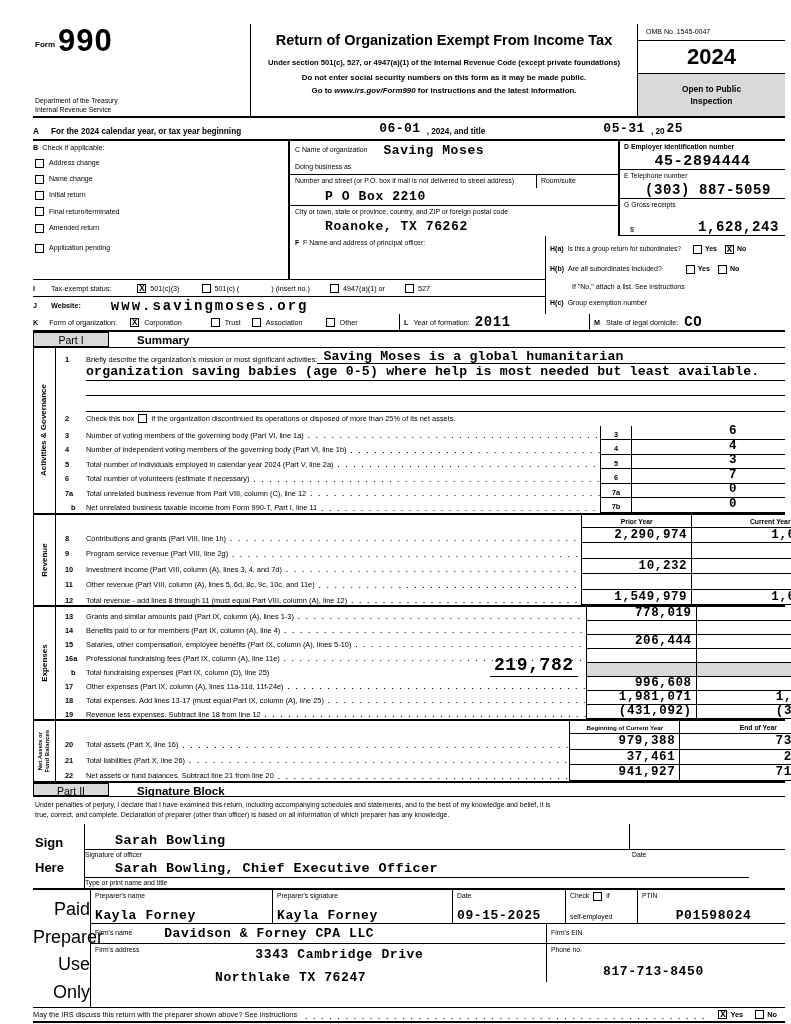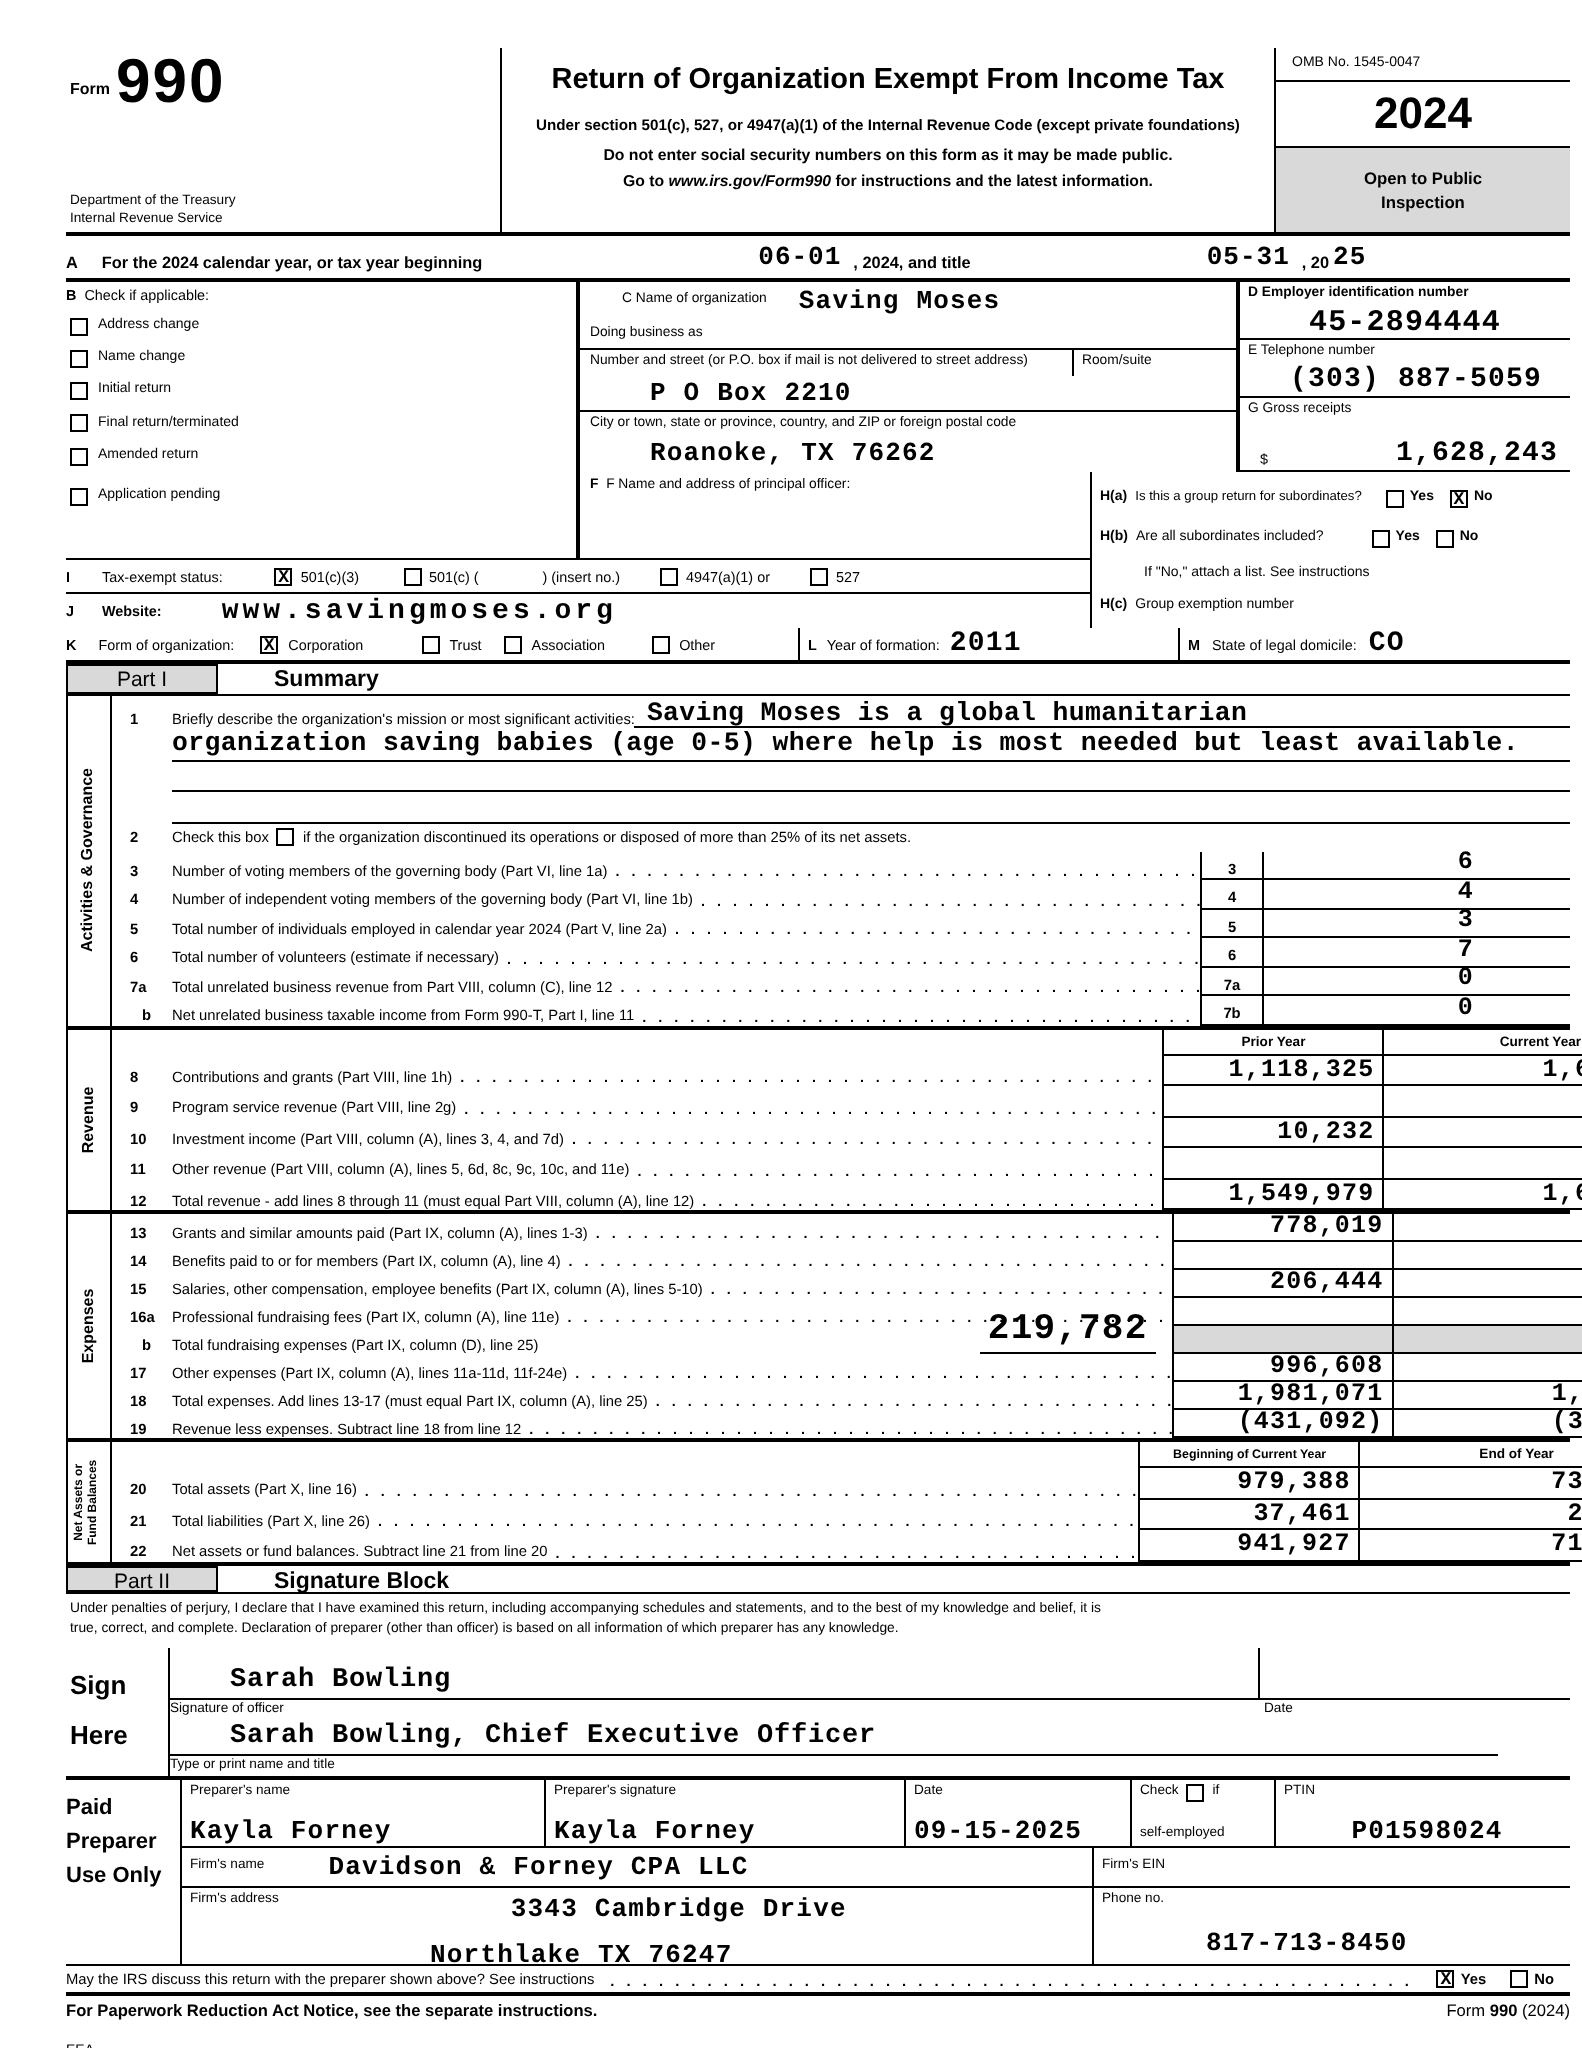--- a/index.html
+++ b/index.html
@@ -35,21 +35,21 @@
   .rowA { display:flex; align-items:flex-end; font-size:8.2px; font-weight:bold; padding:3px 0 2px; border-bottom:2px solid #000; }
   .rowA .mono { font-size:13px; letter-spacing:.5px; }
 
   
   .bcd { display:flex; }
   .col-b { width:255px; padding-top:2px; }
   .b-head { font-size:7.2px; margin-bottom:3px; }
   .b-item { display:flex; align-items:center; gap:5px; height:16.2px; padding-left:2px; font-size:7px; }
   .col-c { width:332px; border-left:2px solid #000; border-right:2px solid #000; display:flex; flex-direction:column; }
   .lbl { font-size:6.9px; }
-  .name-row { height:19px; display:flex; align-items:center; gap:16px; padding-left:21px; }
+  .name-row { height:19px; display:flex; align-items:center; gap:16px; padding-left:5px; }
   .dba-row { height:15px; border-bottom:1px solid #000; display:flex; align-items:center; padding-left:5px; }
   .street-lbl { height:13px; display:flex; }
   .street-lbl .room { width:82px; border-left:1px solid #000; padding:2px 0 0 4px; }
   .street-lbl .s { flex:1; padding:2px 0 0 5px; }
   .street-val { height:18px; border-bottom:1px solid #000; display:flex; align-items:center; padding-left:35px; }
   .city-lbl { height:12px; padding:2px 0 0 5px; }
   .city-val { height:17px; display:flex; align-items:center; padding-left:35px; }
   .val13 { font-size:13px; }
   .col-d { flex:1; display:flex; flex-direction:column; padding-top:2px; }
   .d-lbl { font-size:6.9px; padding-left:4px; height:11px; }
@@ -122,21 +122,21 @@
   .sig-cell { width:545px; flex:none; border-right:1px solid #000; border-bottom:1px solid #000; display:flex; align-items:flex-end; padding:0 0 1px 30px; }
   .sig-cell .mono, .name-cell .mono { font-size:13.5px; line-height:1; letter-spacing:.4px; }
   .date-cell { flex:1; border-bottom:1px solid #000; }
   .sig-lbl-row { display:flex; height:11px; font-size:6.8px; padding-top:1px; }
   .sig-lbl-row .d { margin-left:auto; width:153px; }
   .name-cell { height:17px; border-bottom:1px solid #000; margin-right:36px; display:flex; align-items:flex-end; padding:0 0 1px 30px; }
   .type-lbl { height:10px; font-size:6.8px; padding-top:1px; }
 
   
   .prepblk { display:flex; border-bottom:1px solid #000; }
-  .prep-left { width:57px; font-size:11px; font-weight:bold; line-height:1.55; padding-top:6px; }
+  .prep-left { width:57px; font-size:18px; font-weight:normal; line-height:1.55; padding-top:6px;text-align:right; }
   .prep-right { flex:1; border-left:1px solid #000; }
   .prep-r1 { display:flex; height:34px; border-bottom:1px solid #000; }
   .pcell { border-right:1px solid #000; padding:2px 0 1px 4px; display:flex; flex-direction:column; }
   .pcell .lab { font-size:6.8px; }
   .pcell .pv { margin-top:auto; font-size:13px; line-height:1; }
   .pc1 { width:182px; } .pc2 { width:180px; } .pc3 { width:113px; } .pc4 { width:72px; font-size:6.8px; }
   .pc5 { flex:1; border-right:none; }
   .pc5 .pv { text-align:center; }
   .chk-line { display:flex; align-items:center; gap:4px; }
   .prep-r2 { display:flex; height:20px; border-bottom:1px solid #000; }
@@ -439,21 +439,21 @@
         <div class="grow"></div>
         <div class="h1">Prior Year</div>
         <div class="h2">Current Year</div>
       </div>
       <div class="mrow h15">
         <div class="lab-area">
             <span class="num">8</span>
             <span class="rowtxt">Contributions and grants (Part VIII, line 1h)</span>
             <span class="dots"></span>
           </div>
-        <div class="cell1 mono">1,118,325</div>
+        <div class="cell1 mono">2,290,974</div>
         <div class="cell2 mono">1,603,598</div>
       </div>
       <div class="mrow h15">
         <div class="lab-area">
             <span class="num">9</span>
             <span class="rowtxt">Program service revenue (Part VIII, line 2g)</span>
             <span class="dots"></span>
           </div>
         <div class="cell1 mono"></div>
         <div class="cell2 mono">0</div>

